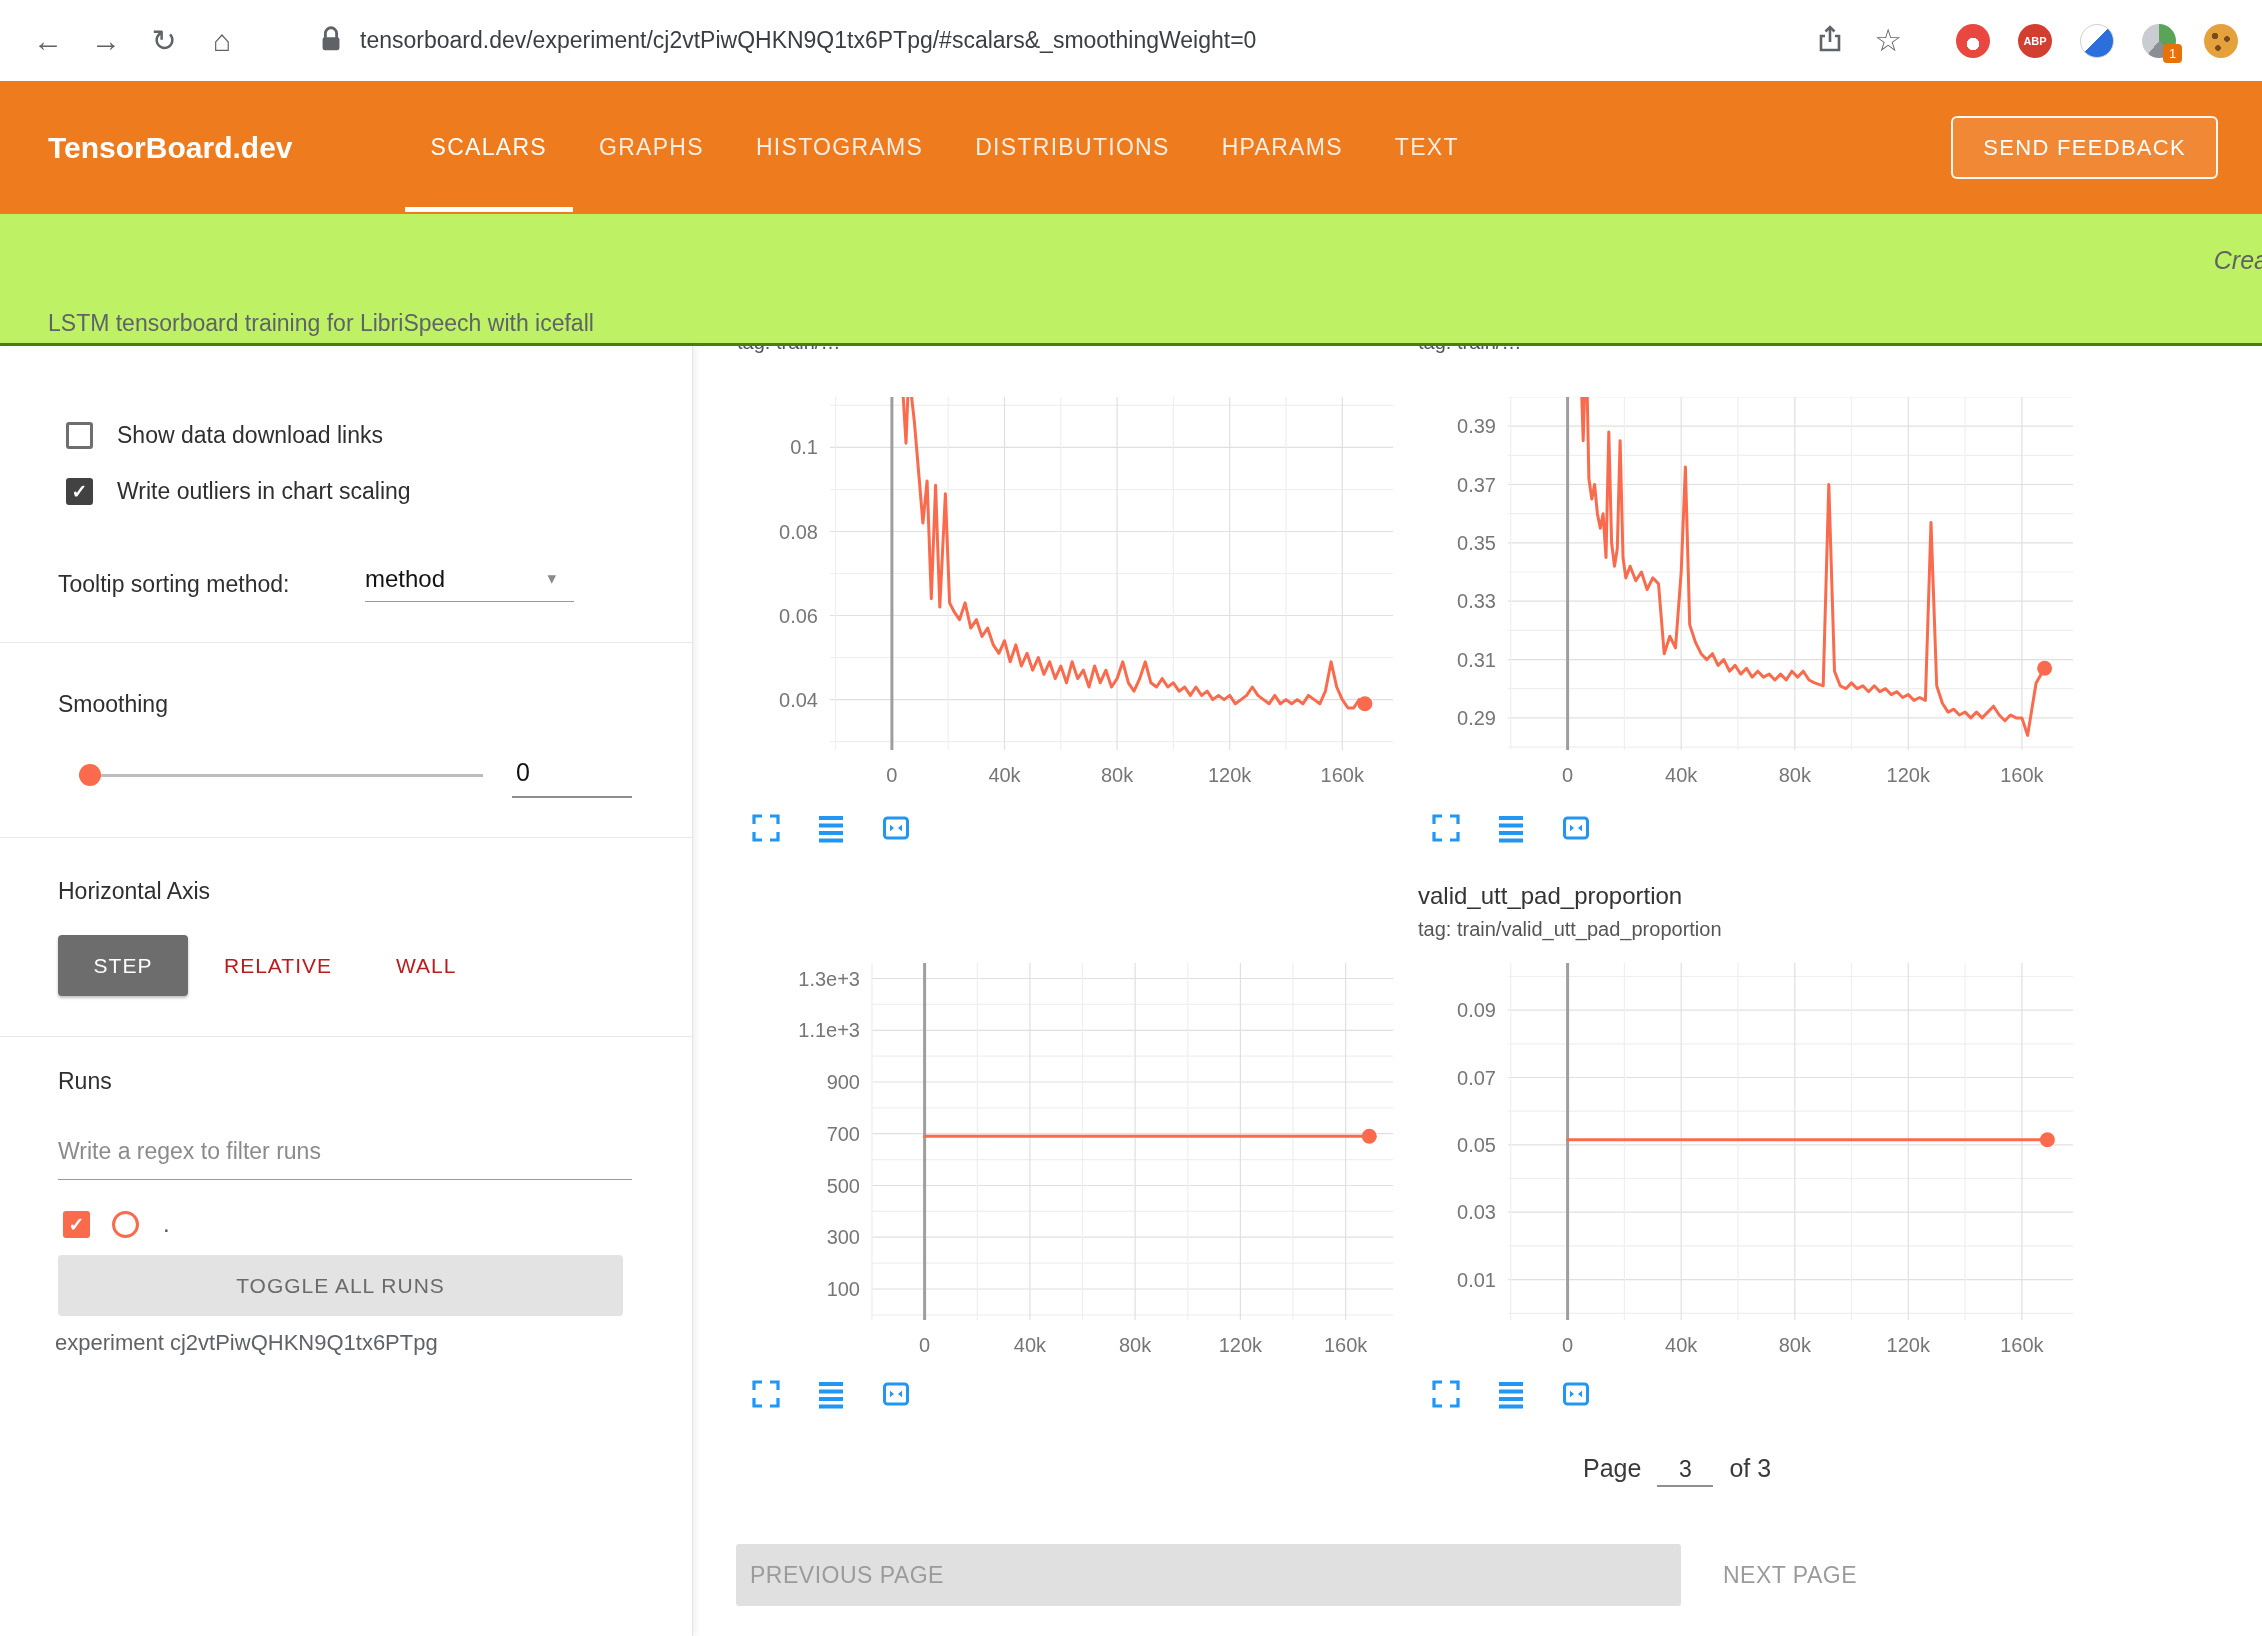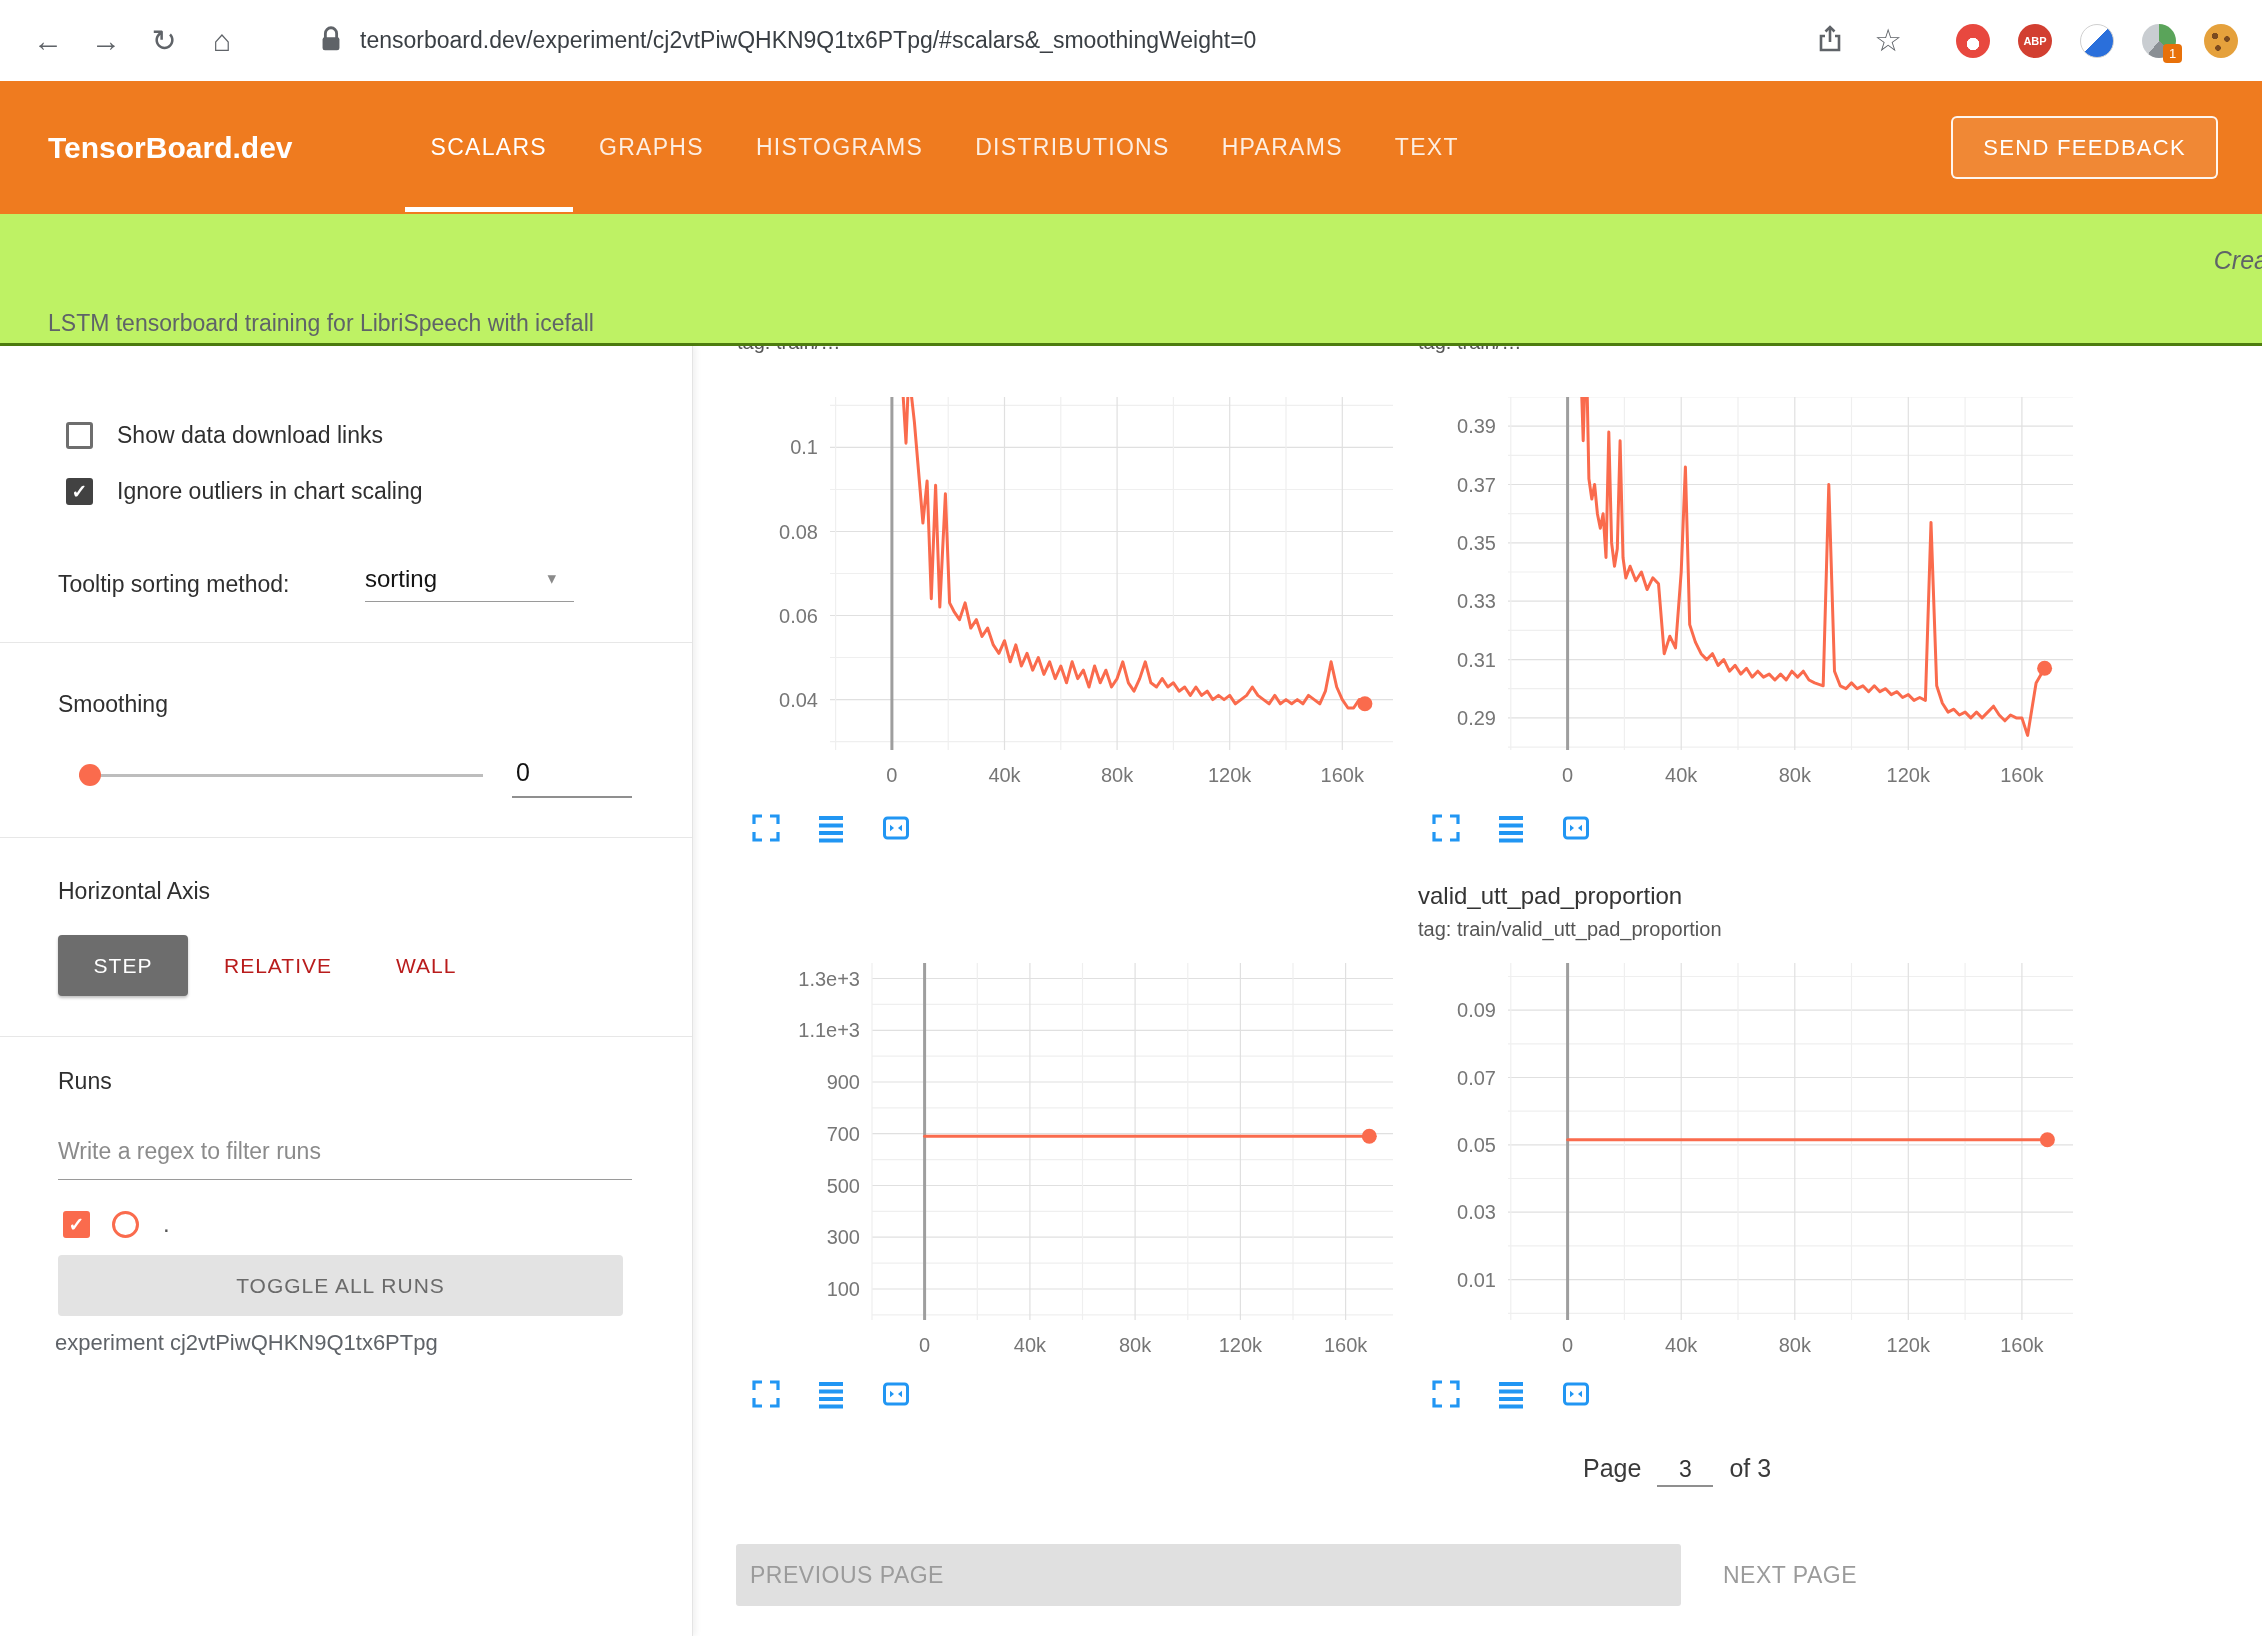--- a/index.html
+++ b/index.html
@@ -157,26 +157,26 @@
 
 <div class="sidebar">
   <div class="cbrow cbrow1">
     <span class="cbox"></span>
     <span class="cblabel">Show data download links</span>
   </div>
   <div class="cbrow cbrow2">
     <span class="cbox checked">
         <span>✓</span>
       </span>
-    <span class="cblabel">Ignore outliers in chart scaling</span>
+    <span class="cblabel">Write outliers in chart scaling</span>
   </div>
 
   <div class="tooltip-label">Tooltip sorting method:</div>
   <div class="tooltip-select">
-    <span>sorting</span>
+    <span>method</span>
     <span class="dd-arrow">▾</span>
   </div>
 
   <div class="sdiv div1"></div>
 
   <div class="sec-label smoothing-label">Smoothing</div>
   <div class="slider">
     <div class="track"></div>
     <div class="thumb"></div>
   </div>

